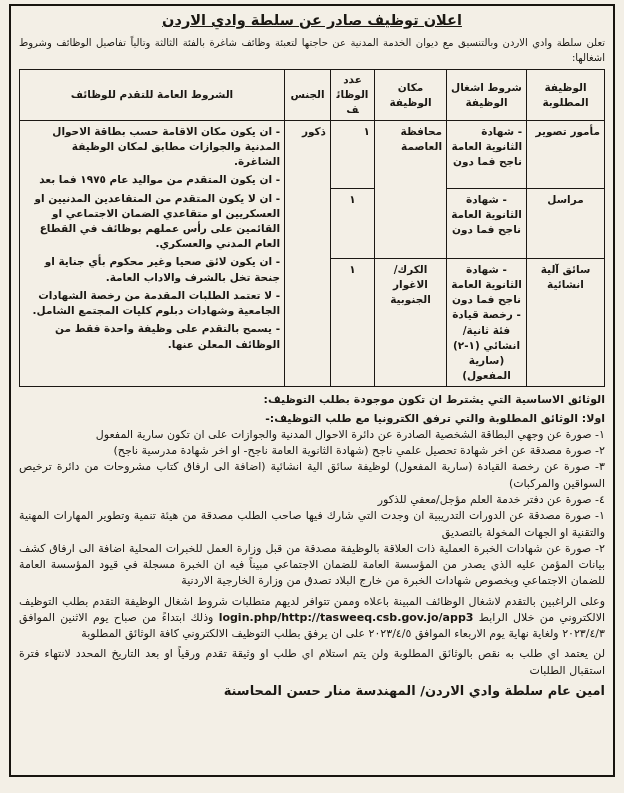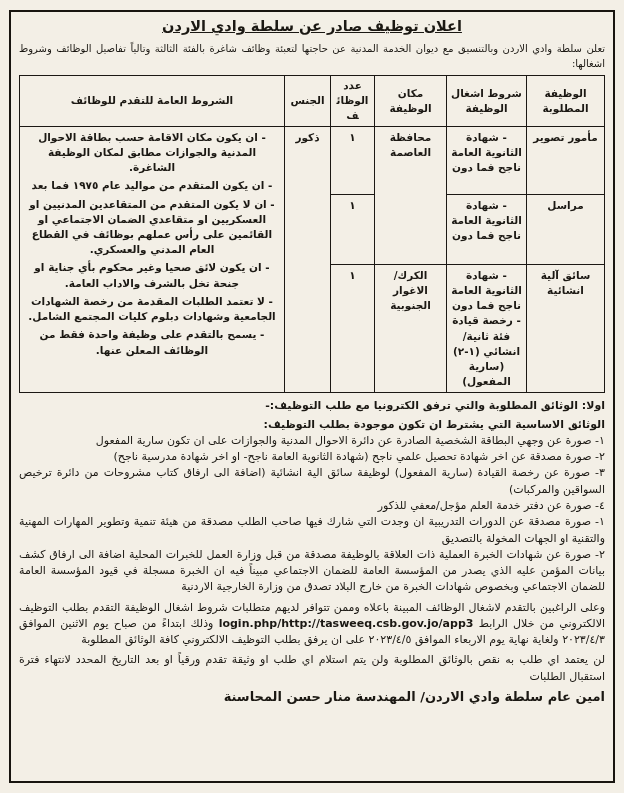--- a/index.html
+++ b/index.html
@@ -2,21 +2,21 @@
 <html lang="ar"><head>
 <meta charset="utf-8">
 <style>
   * { margin:0; padding:0; box-sizing:border-box; }
   html,body { width:624px; height:793px; }
   body {
     background:#efebe2;
     font-family:"DejaVu Sans", sans-serif;
     color:#1b1813;
   }
-  .page { position:relative; width:624px; height:793px; background:#f3efe6; padding:10px 9px; }
+  .page { position:relative; width:624px; height:793px; background:#f3efe6; padding:4px 9px; }
   .frame {
     direction:rtl;
     border:2.5px solid #181510;
     height:773px;
     padding:6px 8px 4px 8px;
     overflow:hidden;
   }
   .title {
     text-align:center;
     font-weight:700;
@@ -41,21 +41,21 @@
     border:1.6px solid #1b1814;
     padding:3px 4px;
     font-size:10.5px;
     line-height:1.45;
     text-align:center;
     vertical-align:top;
     font-weight:700;
     word-wrap:break-word;
   }
   table.jobs thead th { vertical-align:middle; padding:2px 2px; }
-  tr.r1 > td { height:68px; }
+  tr.r1 > td { height:68px;text-align:right; }
   tr.r2 > td { height:70px; }
   td.c-general { text-align:right; padding:4px 6px; }
   td.c-general .g-item { margin-bottom:3px; }
   .docs { font-size:11px; line-height:1.48; }
   .docs .heading { font-weight:700; margin-top:2px; }
   .docs .item { text-align:justify; }
   .para { font-size:11px; line-height:1.48; text-align:justify; margin-top:4px; }
   .url { direction:ltr; unicode-bidi:isolate; font-weight:700; }
   .signature { font-size:13px; font-weight:700; margin-top:4px; }
 </style>
@@ -119,22 +119,22 @@
             <div>- شهادة الثانوية العامة ناجح فما دون</div>
             <div>- رخصة قيادة فئة ثانية/ انشائي (١-٢) (سارية المفعول)</div>
           </td>
           <td>الكرك/ الاغوار الجنوبية</td>
           <td>١</td>
         </tr>
       </tbody>
     </table>
 
     <div class="docs">
+      <div class="heading">الوثائق الاساسية التي يشترط ان تكون موجودة بطلب التوظيف:</div>
       <div class="heading">اولا: الوثائق المطلوبة والتي ترفق الكترونيا مع طلب التوظيف:-</div>
-      <div class="heading">الوثائق الاساسية التي يشترط ان تكون موجودة بطلب التوظيف:</div>
       <div class="item">١- صورة عن وجهي البطاقة الشخصية الصادرة عن دائرة الاحوال المدنية والجوازات على ان تكون سارية المفعول</div>
       <div class="item">٢- صورة مصدقة عن اخر شهادة تحصيل علمي ناجح (شهادة الثانوية العامة ناجح- او اخر شهادة مدرسية ناجح)</div>
       <div class="item">٣- صورة عن رخصة القيادة (سارية المفعول) لوظيفة سائق الية انشائية (اضافة الى ارفاق كتاب مشروحات من دائرة ترخيص السواقين والمركبات)</div>
       <div class="item">٤- صورة عن دفتر خدمة العلم مؤجل/معفي للذكور</div>
       <div class="item">١- صورة مصدقة عن الدورات التدريبية ان وجدت التي شارك فيها صاحب الطلب مصدقة من هيئة تنمية وتطوير المهارات المهنية والتقنية او الجهات المخولة بالتصديق</div>
       <div class="item">٢- صورة عن شهادات الخبرة العملية ذات العلاقة بالوظيفة مصدقة من قبل وزارة العمل للخبرات المحلية اضافة الى ارفاق كشف بيانات المؤمن عليه الذي يصدر من المؤسسة العامة للضمان الاجتماعي مبيناً فيه ان الخبرة مسجلة في قيود المؤسسة العامة للضمان الاجتماعي وبخصوص شهادات الخبرة من خارج البلاد تصدق من وزارة الخارجية الاردنية</div>
     </div>
 
     <p class="para">
       <span>وعلى الراغبين بالتقدم لاشغال الوظائف المبينة باعلاه وممن تتوافر لديهم متطلبات شروط اشغال الوظيفة التقدم بطلب التوظيف الالكتروني من خلال الرابط</span>

